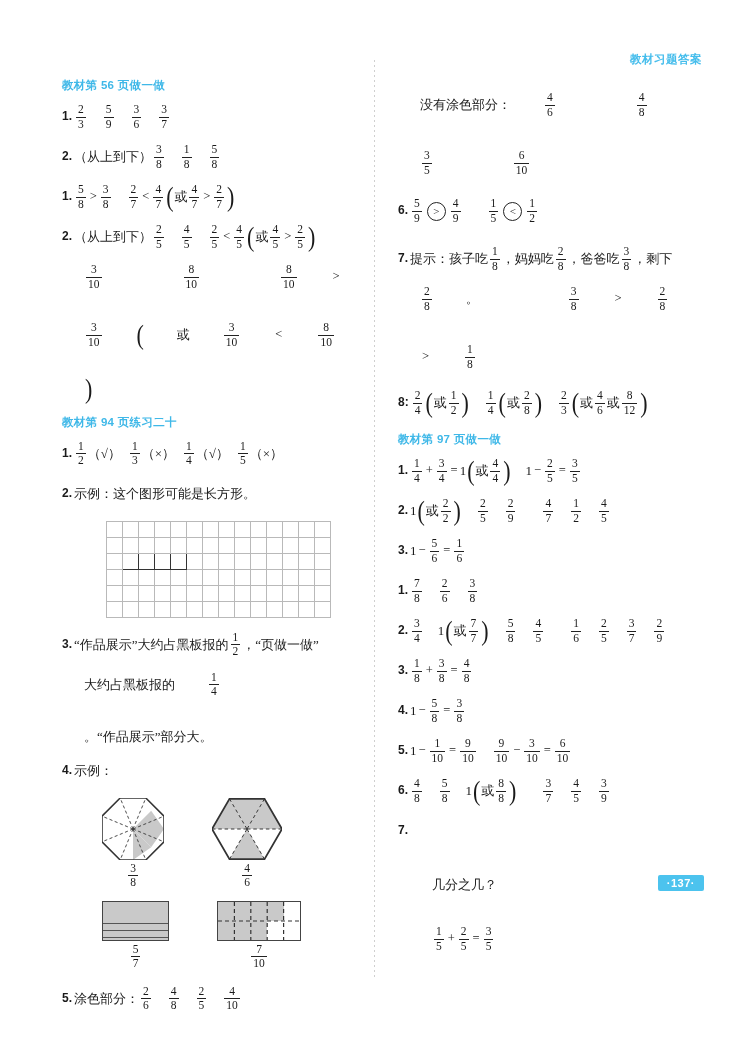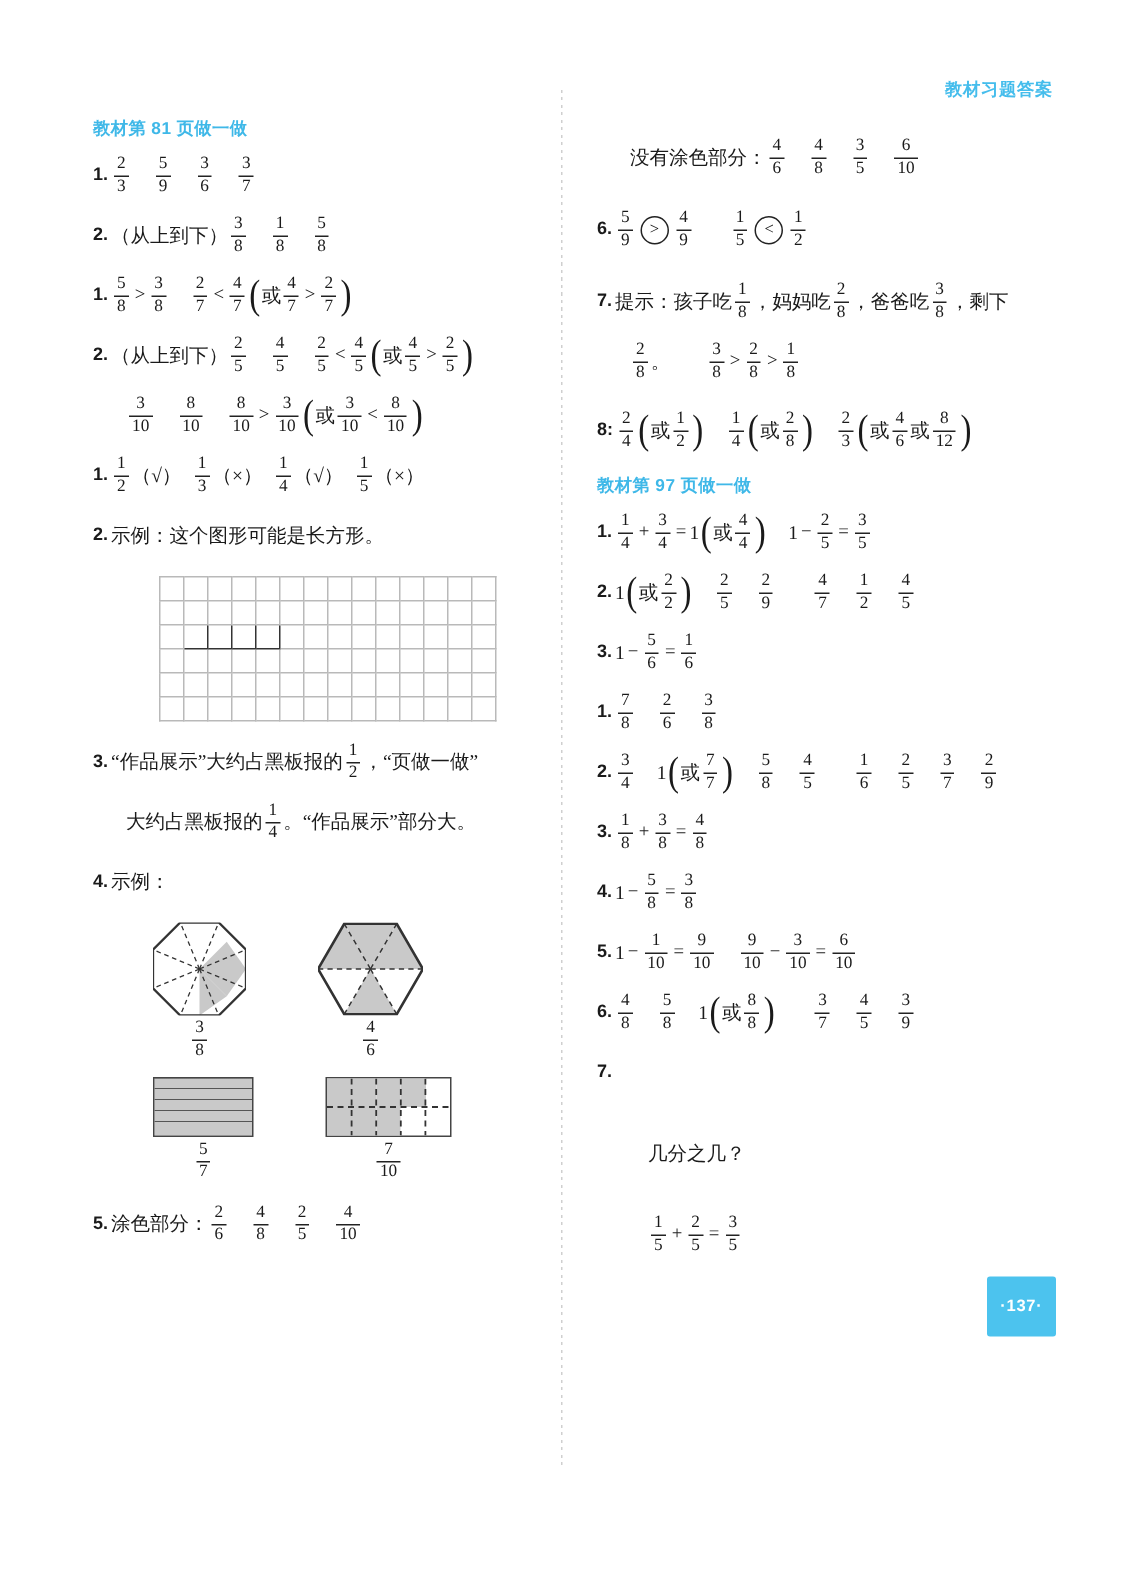--- a/index.html
+++ b/index.html
@@ -87,37 +87,37 @@
         #555 6.6px, #555 7.2px) ;
   }
   .rect-grid{position:relative;width:82px;height:38px;border:1px solid #444;}
   .rect-grid .cell{position:absolute;width:16.4px;height:19px;box-sizing:border-box;}
   .rect-grid .cell.on{background:#c9c9c9;}
 
   
   .pageno{
     position:absolute;right:46px;bottom:42px;
     background:#4cc3ee;color:#fff;font-size:11px;font-weight:bold;
-    padding:14px 9px;border-radius:2px;
+    padding:2px 9px;border-radius:2px;
     font-family:"Liberation Sans","DejaVu Sans",sans-serif;letter-spacing:.5px;
   }
-  .indent{margin-left:22px;}
+  .indent{margin-left:22px;gap:32px;}
   .indent2{margin-left:34px;margin-top:28px;}
 </style>
 </head>
 <body>
 
 <div class="page">
 
   <div class="header">教材习题答案</div>
   <div class="divider"></div>
 
   <div class="col col-left">
 
-    <div class="sec-title">教材第 81 页做一做</div>
+    <div class="sec-title">教材第 56 页做一做</div>
 
     <div class="line">
       <span class="num">1.</span>
       <span class="frac">
           <span class="n">2</span>
           <span class="d">3</span>
         </span>
       <span class="gap"></span>
       <span class="frac">
           <span class="n">5</span>
@@ -253,20 +253,21 @@
           <span class="d">10</span>
         </span>
       <span class="op">&lt;</span>
       <span class="frac">
           <span class="n">8</span>
           <span class="d">10</span>
         </span>
       <span class="paren">)</span>
     </div>
 
+    <div class="sec-title">教材第 94 页练习二十</div>
 
     <div class="line">
       <span class="num">1.</span>
       <span class="frac">
           <span class="n">1</span>
           <span class="d">2</span>
         </span>
       <span class="txt">（√）</span>
       <span class="gap-s"></span>
       <span class="frac">

